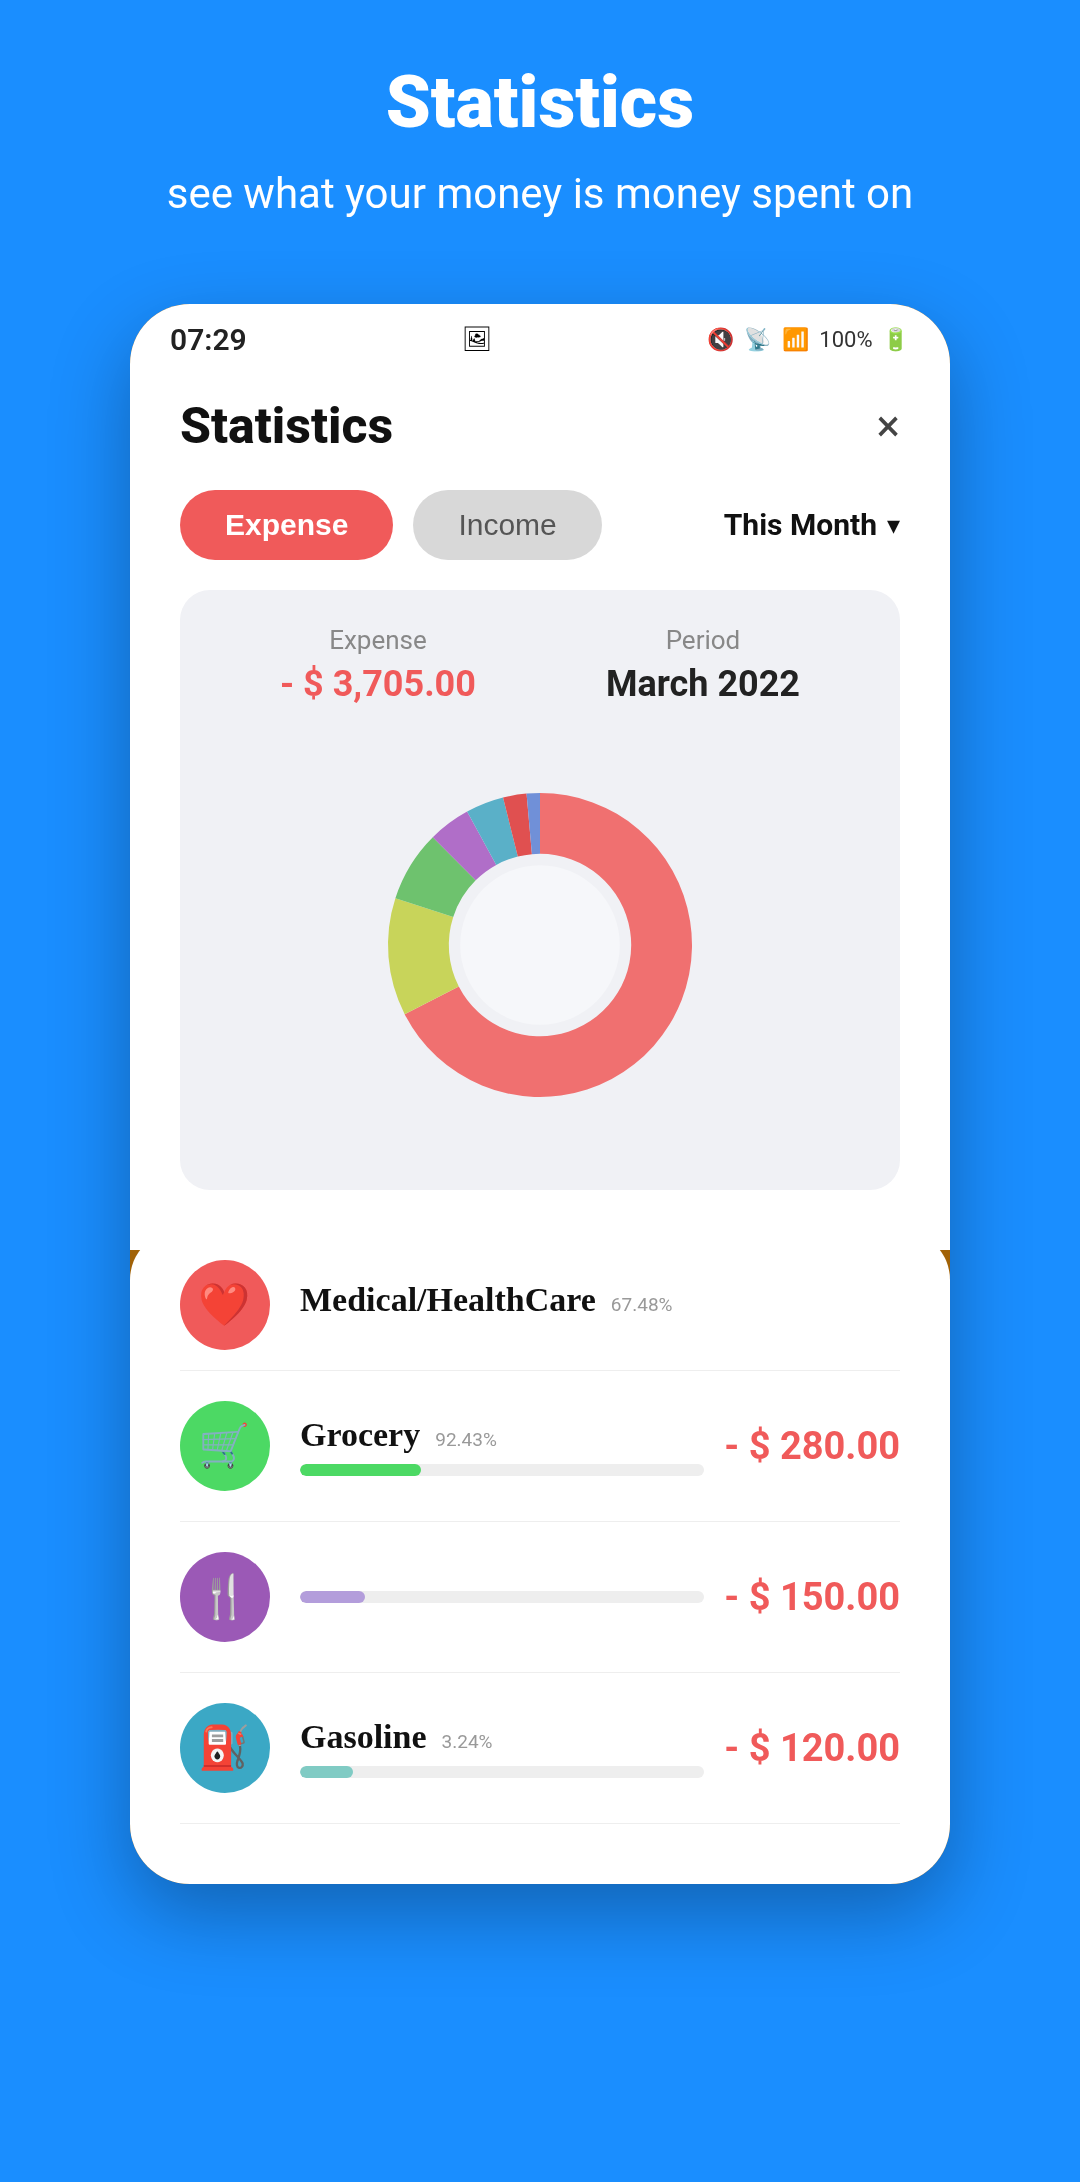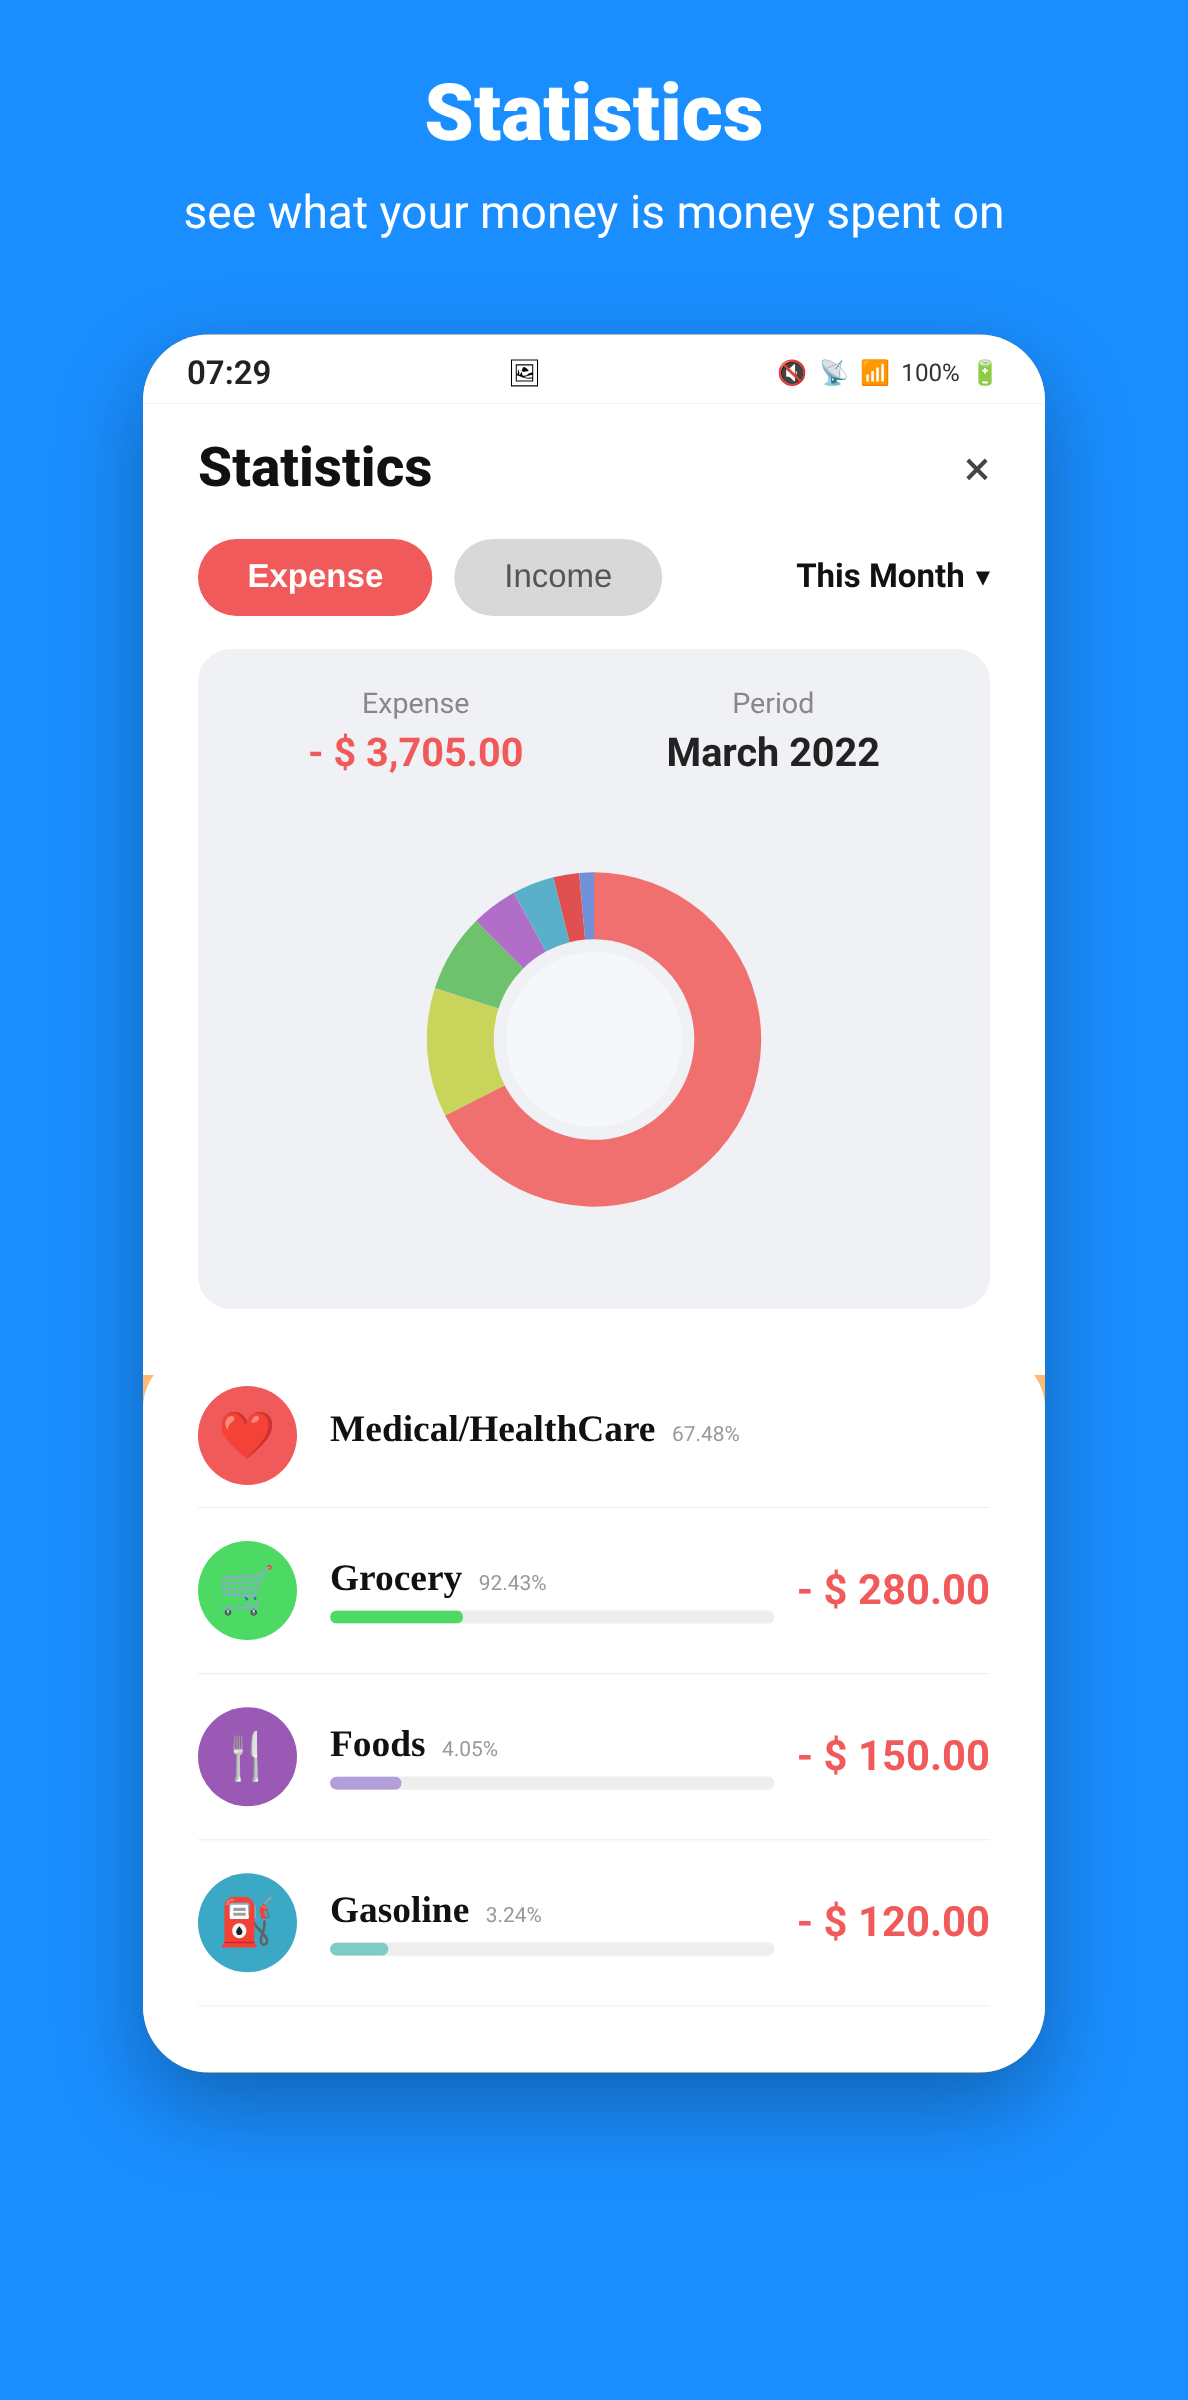--- a/index.html
+++ b/index.html
@@ -29,21 +29,21 @@
 
     .hero-subtitle {
       font-size: 42px;
       color: #fff;
       font-weight: 400;
       line-height: 1.4;
     }
 
     .phone-container {
       width: 820px;
-      background: #fdba74;
+      background: #a16207;
       border-radius: 60px;
       overflow: hidden;
       margin-top: 40px;
       box-shadow: 0 30px 80px rgba(0,0,0,0.3);
       position: relative;
     }
 
     .status-bar {
       background: #fff;
       padding: 18px 40px 10px;
@@ -375,24 +375,20 @@
         </div>
       </div>
       <span class="category-amount">- $ 280.00</span>
     </div>
 
     <div class="category-row">
       <div class="category-icon icon-foods">
         <span class="icon-emoji">🍴</span>
       </div>
       <div class="category-info">
-        <div class="category-name-row">
-          <span class="category-name">Foods</span>
-          <span class="category-pct">4.05%</span>
-        </div>
         <div class="progress-bar-bg">
           <div class="progress-bar-fill" style="width:16%; background:#b39ddb;"></div>
         </div>
       </div>
       <span class="category-amount">- $ 150.00</span>
     </div>
 
     <div class="category-row">
       <div class="category-icon icon-gasoline">
         <span class="icon-emoji">⛽</span>

